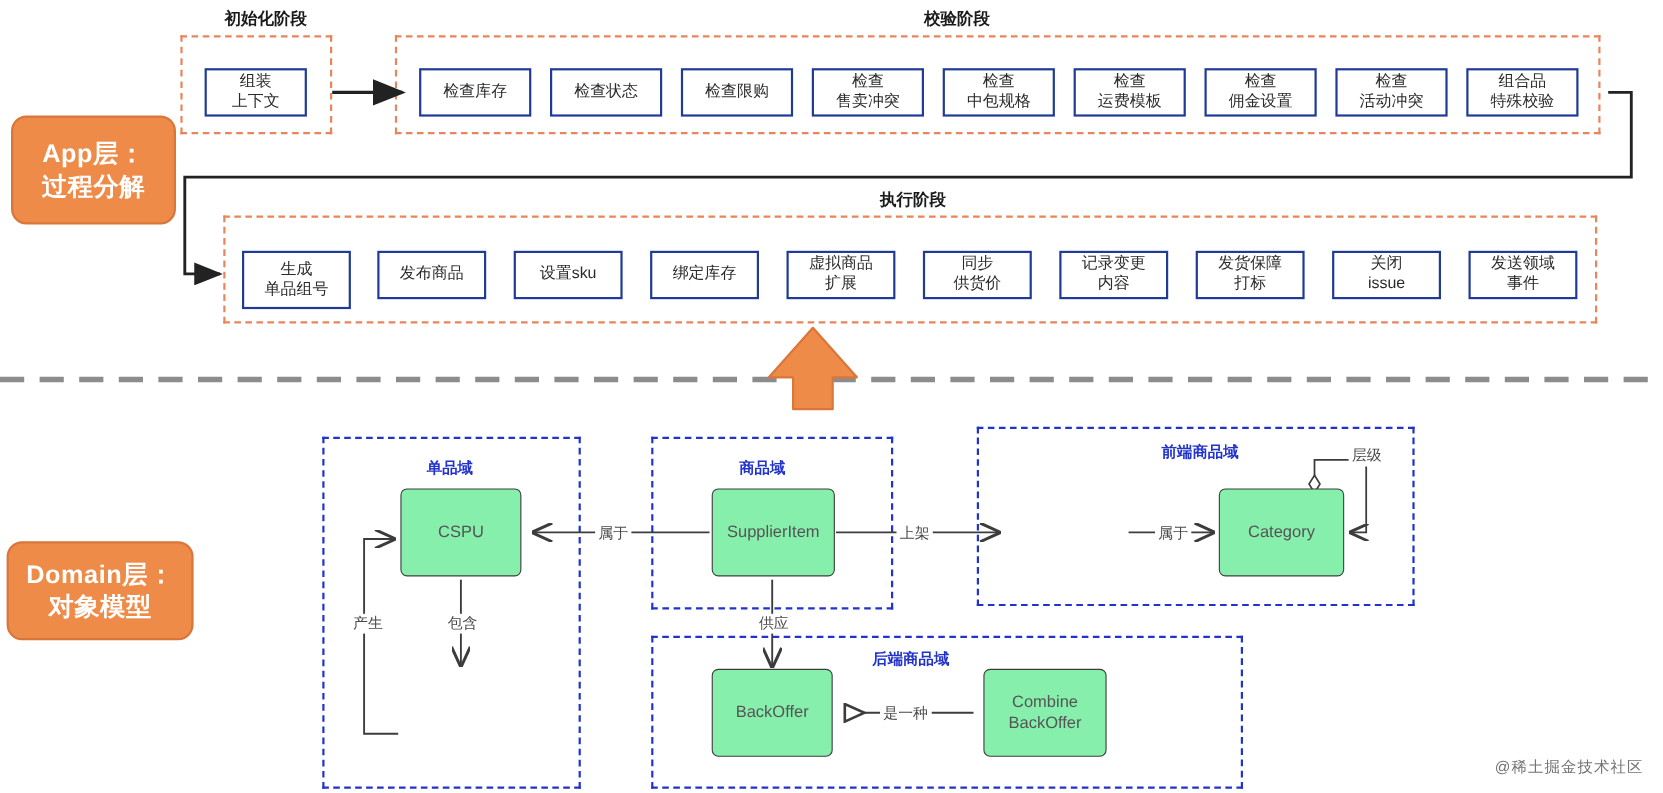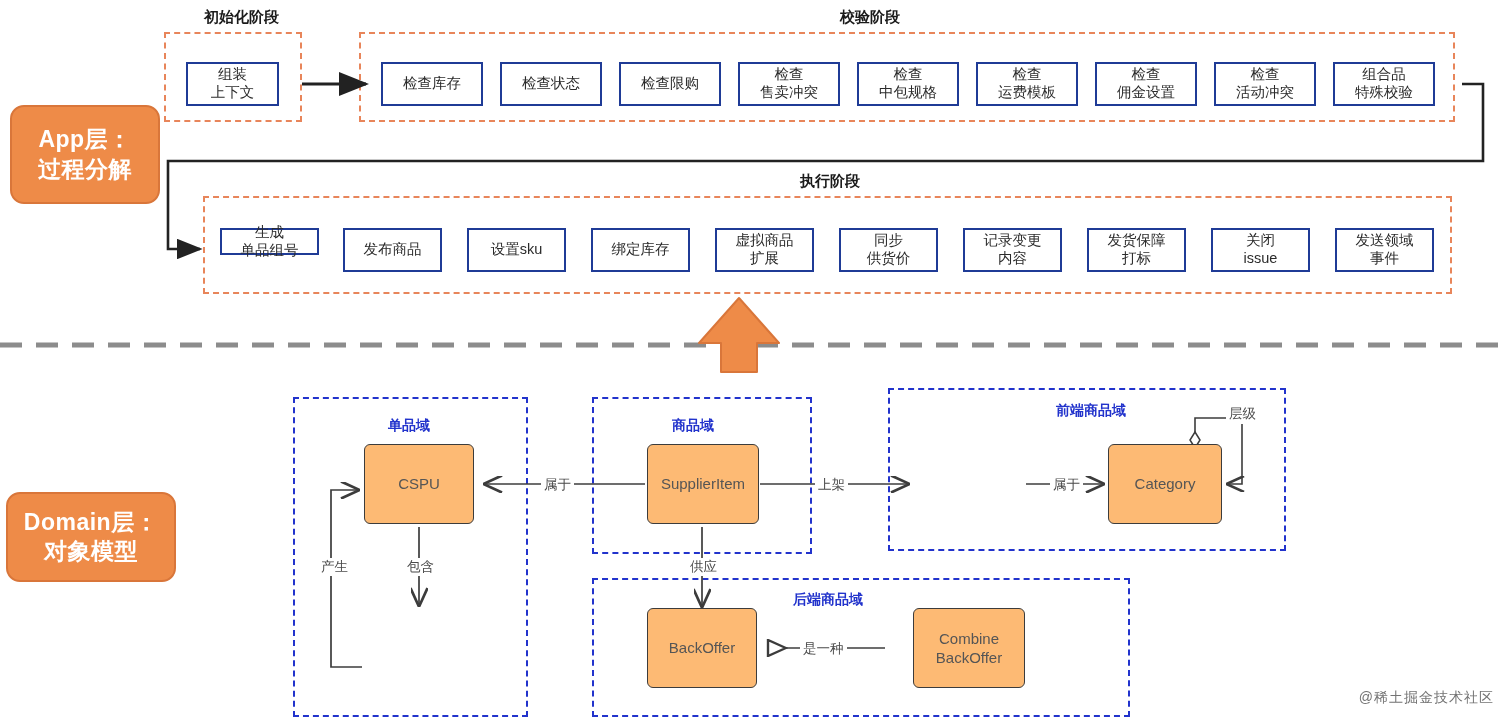--- a/index.html
+++ b/index.html
@@ -88,21 +88,21 @@
     white-space: nowrap;
     z-index: 22;
   }
 
   
   .entity {
     position: absolute;
     box-sizing: border-box;
     border: 1.7px solid #3c3c3c;
     border-radius: 6px;
-    background: #fdba74;
+    background: #86efac;
     color: #555555;
     font-size: 15px;
     line-height: 1.3;
     display: flex;
     align-items: center;
     justify-content: center;
     text-align: center;
     white-space: pre-line;
     z-index: 25;
   }
@@ -215,21 +215,21 @@
 中包规格</div>
   <div class="step" style="left:976px;  top:62px; width:102px; height:44px;">检查
 运费模板</div>
   <div class="step" style="left:1095px; top:62px; width:102px; height:44px;">检查
 佣金设置</div>
   <div class="step" style="left:1214px; top:62px; width:102px; height:44px;">检查
 活动冲突</div>
   <div class="step" style="left:1333px; top:62px; width:102px; height:44px;">组合品
 特殊校验</div>
 
-  <div class="step" style="left:220px;  top:228px; width:99px; height:27px;">生成
+  <div class="step" style="left:220px;  top:228px; width:99px; height:53px;">生成
 单品组号</div>
   <div class="step" style="left:343px;  top:228px; width:99px; height:44px;text-align:center;">发布商品</div>
   <div class="step" style="left:467px;  top:228px; width:99px; height:44px;">设置sku</div>
   <div class="step" style="left:591px;  top:228px; width:99px; height:44px;">绑定库存</div>
   <div class="step" style="left:715px;  top:228px; width:99px; height:44px;">虚拟商品
 扩展</div>
   <div class="step" style="left:839px;  top:228px; width:99px; height:44px;">同步
 供货价</div>
   <div class="step" style="left:963px;  top:228px; width:99px; height:44px;">记录变更
 内容</div>
@@ -247,21 +247,21 @@
 
   <div class="domain-title" style="left:388px; top:417px;">单品域</div>
   <div class="domain-title" style="left:672px; top:417px;">商品域</div>
   <div class="domain-title" style="left:1036px; top:402px;margin-left:20px;">前端商品域</div>
   <div class="domain-title" style="left:793px; top:591px;">后端商品域</div>
 
   <div class="entity" style="left:364px; top:444px; width:110px; height:80px;">CSPU</div>
   <div class="entity" style="left:647px; top:444px; width:112px; height:80px;">SupplierItem</div>
   <div class="entity" style="left:1108px; top:444px; width:114px; height:80px;">Category</div>
   <div class="entity" style="left:647px; top:608px; width:110px; height:80px;">BackOffer</div>
-  <div class="entity" style="left:894px; top:608px; width:112px; height:80px;margin-left:19px;">Combine
+  <div class="entity" style="left:894px; top:608px; width:112px; height:80px;">Combine
 BackOffer</div>
 
   <div class="edge-label" style="left:541px; top:476px;">属于</div>
   <div class="edge-label" style="left:318px; top:558px;">产生</div>
   <div class="edge-label" style="left:404px; top:558px;">包含</div>
   <div class="edge-label" style="left:687px; top:558px;">供应</div>
   <div class="edge-label" style="left:815px; top:476px;">上架</div>
   <div class="edge-label" style="left:1050px; top:476px;">属于</div>
   <div class="edge-label" style="left:1226px; top:405px;">层级</div>
   <div class="edge-label" style="left:800px; top:640px;">是一种</div>

